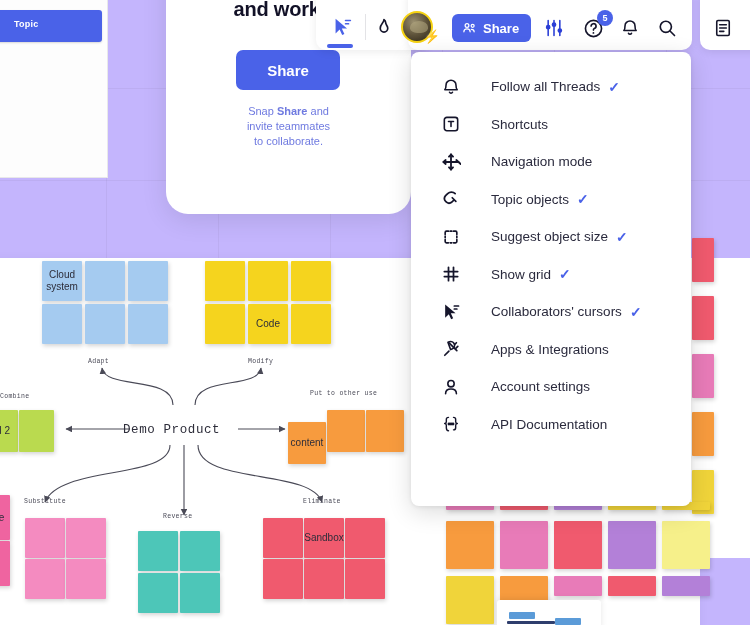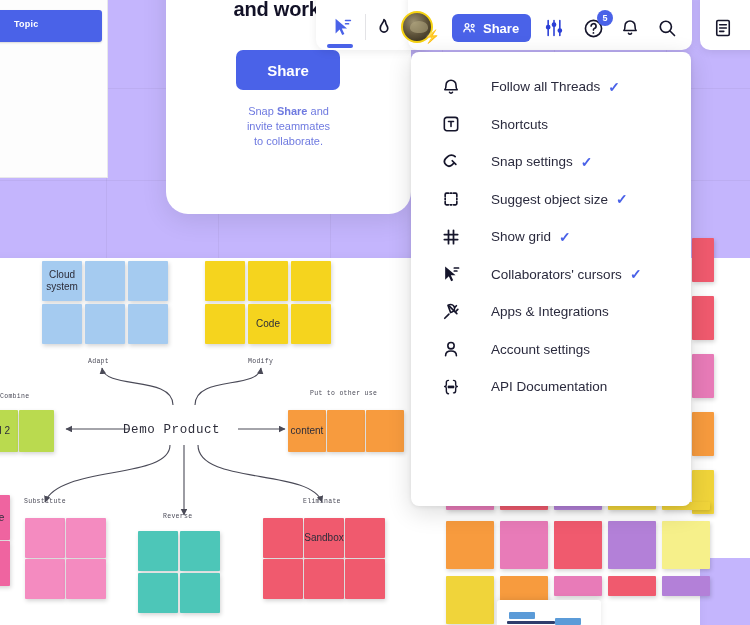--- a/index.html
+++ b/index.html
@@ -322,21 +322,21 @@
         <div class="note" style="left: 291px; top: 261px; width: 40px; height: 40px; background: rgb(245, 212, 30);"></div>
         <div class="note" style="left: 205px; top: 304px; width: 40px; height: 40px; background: rgb(245, 212, 30);"></div>
         <div class="note" style="left: 248px; top: 304px; width: 40px; height: 40px; background: rgb(245, 212, 30);">
           <span class="note-label">Code</span>
         </div>
         <div class="note" style="left: 291px; top: 304px; width: 40px; height: 40px; background: rgb(245, 212, 30);"></div>
         <div class="note" style="left: -12px; top: 410px; width: 30px; height: 42px; background: rgb(186, 218, 79);">
           <span class="note-label">d 2</span>
         </div>
         <div class="note" style="left: 19px; top: 410px; width: 35px; height: 42px; background: rgb(186, 218, 79);"></div>
-        <div class="note" style="left: 288px; top: 410px; width: 38px; height: 42px; background: rgb(247, 155, 62);">
+        <div class="note" style="left: 288px; top: 422px; width: 38px; height: 42px; background: rgb(247, 155, 62);">
           <span class="note-label">content</span>
         </div>
         <div class="note" style="left: 327px; top: 410px; width: 38px; height: 42px; background: rgb(247, 155, 62);"></div>
         <div class="note" style="left: 366px; top: 410px; width: 38px; height: 42px; background: rgb(247, 155, 62);"></div>
         <div class="note" style="left: -12px; top: 495px; width: 22px; height: 45px; background: rgb(239, 100, 160);">
           <span class="note-label">ve</span>
         </div>
         <div class="note" style="left: -12px; top: 541px; width: 22px; height: 45px; background: rgb(239, 100, 160);"></div>
         <div class="note" style="left: 25px; top: 518px; width: 40px; height: 40px; background: rgb(244, 139, 192);"></div>
         <div class="note" style="left: 66px; top: 518px; width: 40px; height: 40px; background: rgb(244, 139, 192);"></div>
@@ -519,26 +519,35 @@
         <span class="menu-icon">
           <svg width="20" height="20" viewBox="0 0 24 24" fill="none" stroke="#15152b" stroke-width="1.9" stroke-linecap="round" stroke-linejoin="round">
             <rect x="4" y="4" width="16" height="16" rx="3"></rect>
             <path d="M9 9h6M12 9v6"></path>
           </svg>
         </span>
         <span class="menu-label">Shortcuts</span>
       </div>
       <div class="menu-item">
         <span class="menu-icon">
+          <svg width="20" height="20" viewBox="0 0 24 24" fill="none" stroke="#15152b" stroke-width="2.2" stroke-linecap="round" stroke-linejoin="round">
+            <path d="M12 3v18M3 12h18"></path>
+            <path d="M12 3l-2.4 2.6M12 3l2.4 2.6M12 21l-2.4-2.6M12 21l2.4-2.6M3 12l2.6-2.4M3 12l2.6 2.4M21 12l-2.6-2.4M21 12l2.6 2.4"></path>
+          </svg>
+        </span>
+        <span class="menu-label">Navigation mode</span>
+      </div>
+      <div class="menu-item">
+        <span class="menu-icon">
           <svg width="20" height="20" viewBox="0 0 24 24" fill="none" stroke="#15152b" stroke-width="2.1" stroke-linecap="round" stroke-linejoin="round">
             <path d="M17 5.5a6.3 6.3 0 0 0-9 0L5.5 8a5.4 5.4 0 0 0 7.6 7.6l2-2"></path>
             <path d="M13.5 10.5l4.3 4.3"></path>
           </svg>
         </span>
-        <span class="menu-label">Snap settings</span>
+        <span class="menu-label">Topic objects</span>
         <span class="menu-check">✓</span>
       </div>
       <div class="menu-item">
         <span class="menu-icon">
           <svg width="20" height="20" viewBox="0 0 24 24" fill="none" stroke="#15152b" stroke-width="2" stroke-linecap="round" stroke-linejoin="round">
             <path d="M5 9V6.5A1.5 1.5 0 0 1 6.5 5H9"></path>
             <path d="M5 15v2.5A1.5 1.5 0 0 0 6.5 19H9"></path>
             <path d="M19 9V6.5A1.5 1.5 0 0 0 17.5 5H15"></path>
             <path d="M19 15v2.5A1.5 1.5 0 0 1 17.5 19H15"></path>
             <path d="M5 11v2M19 11v2M11 5h2M11 19h2"></path>

